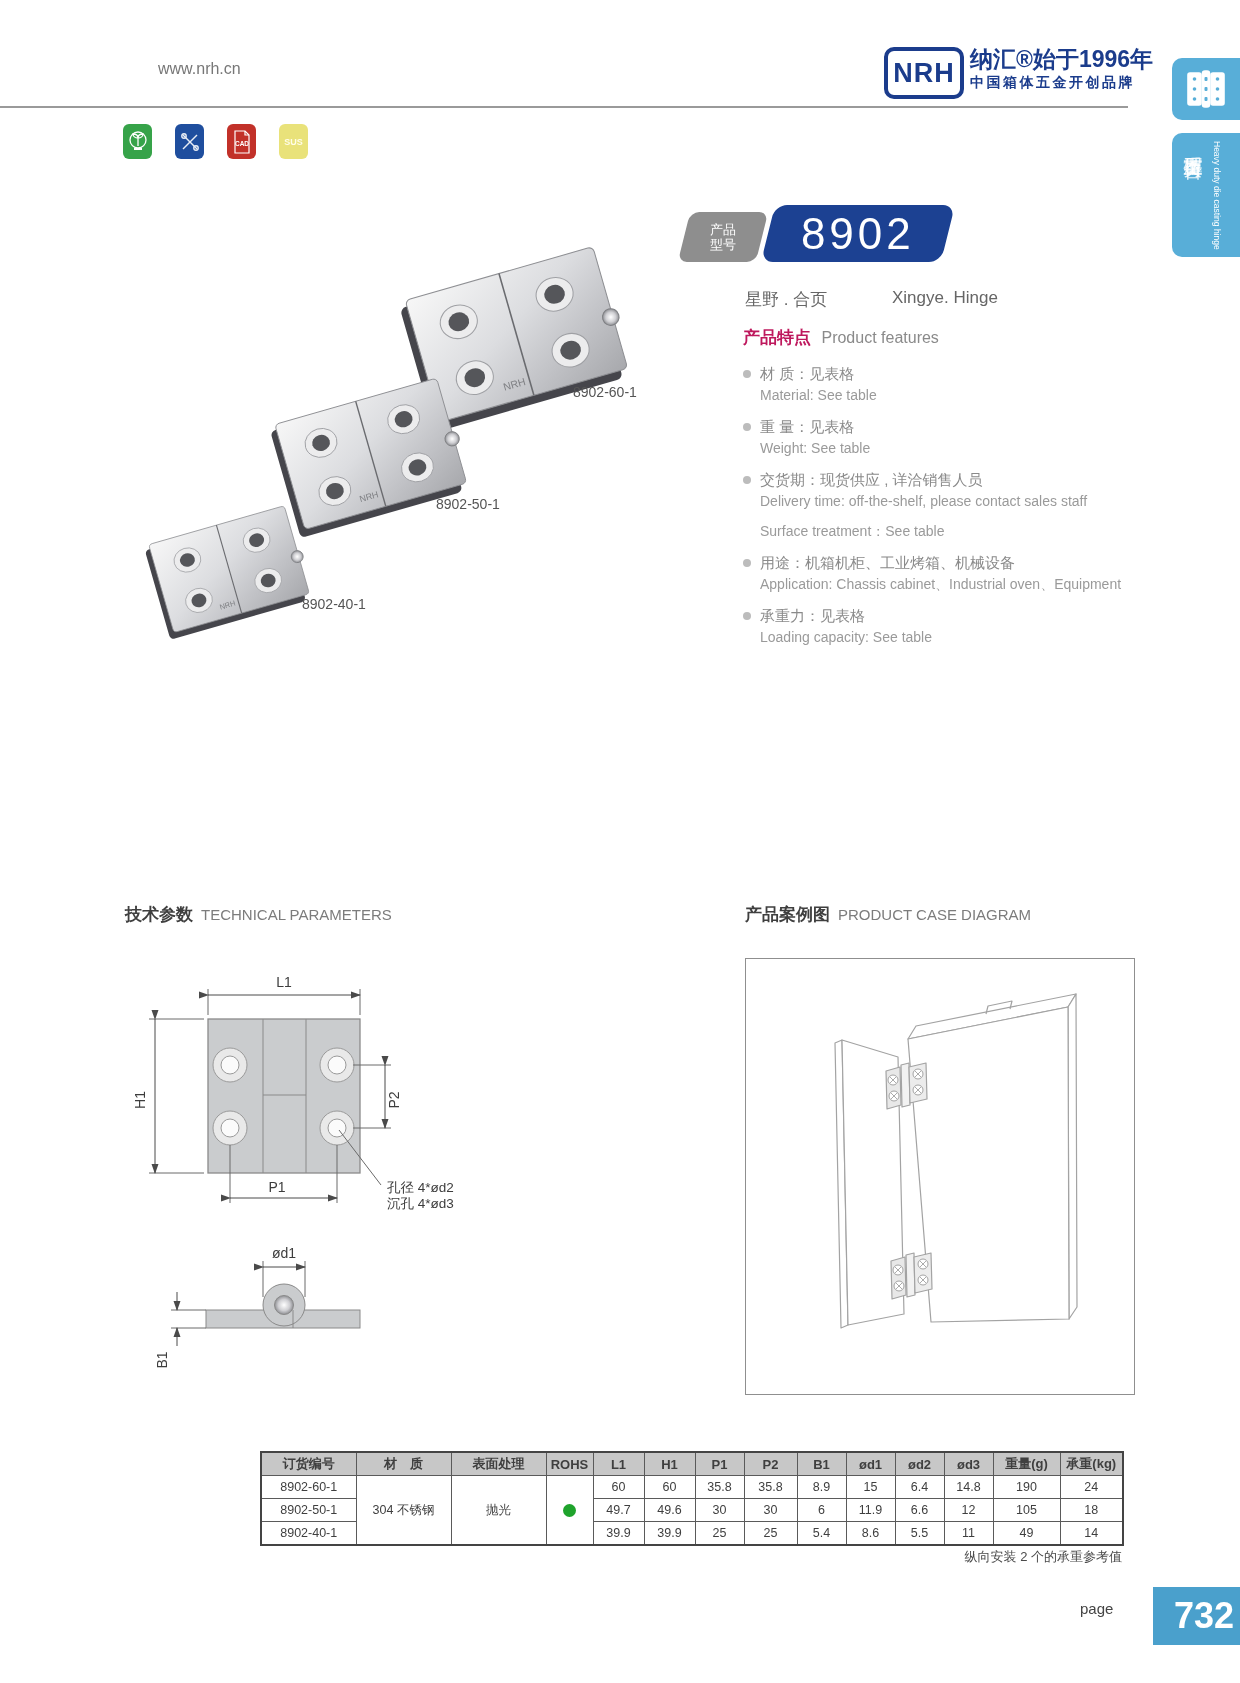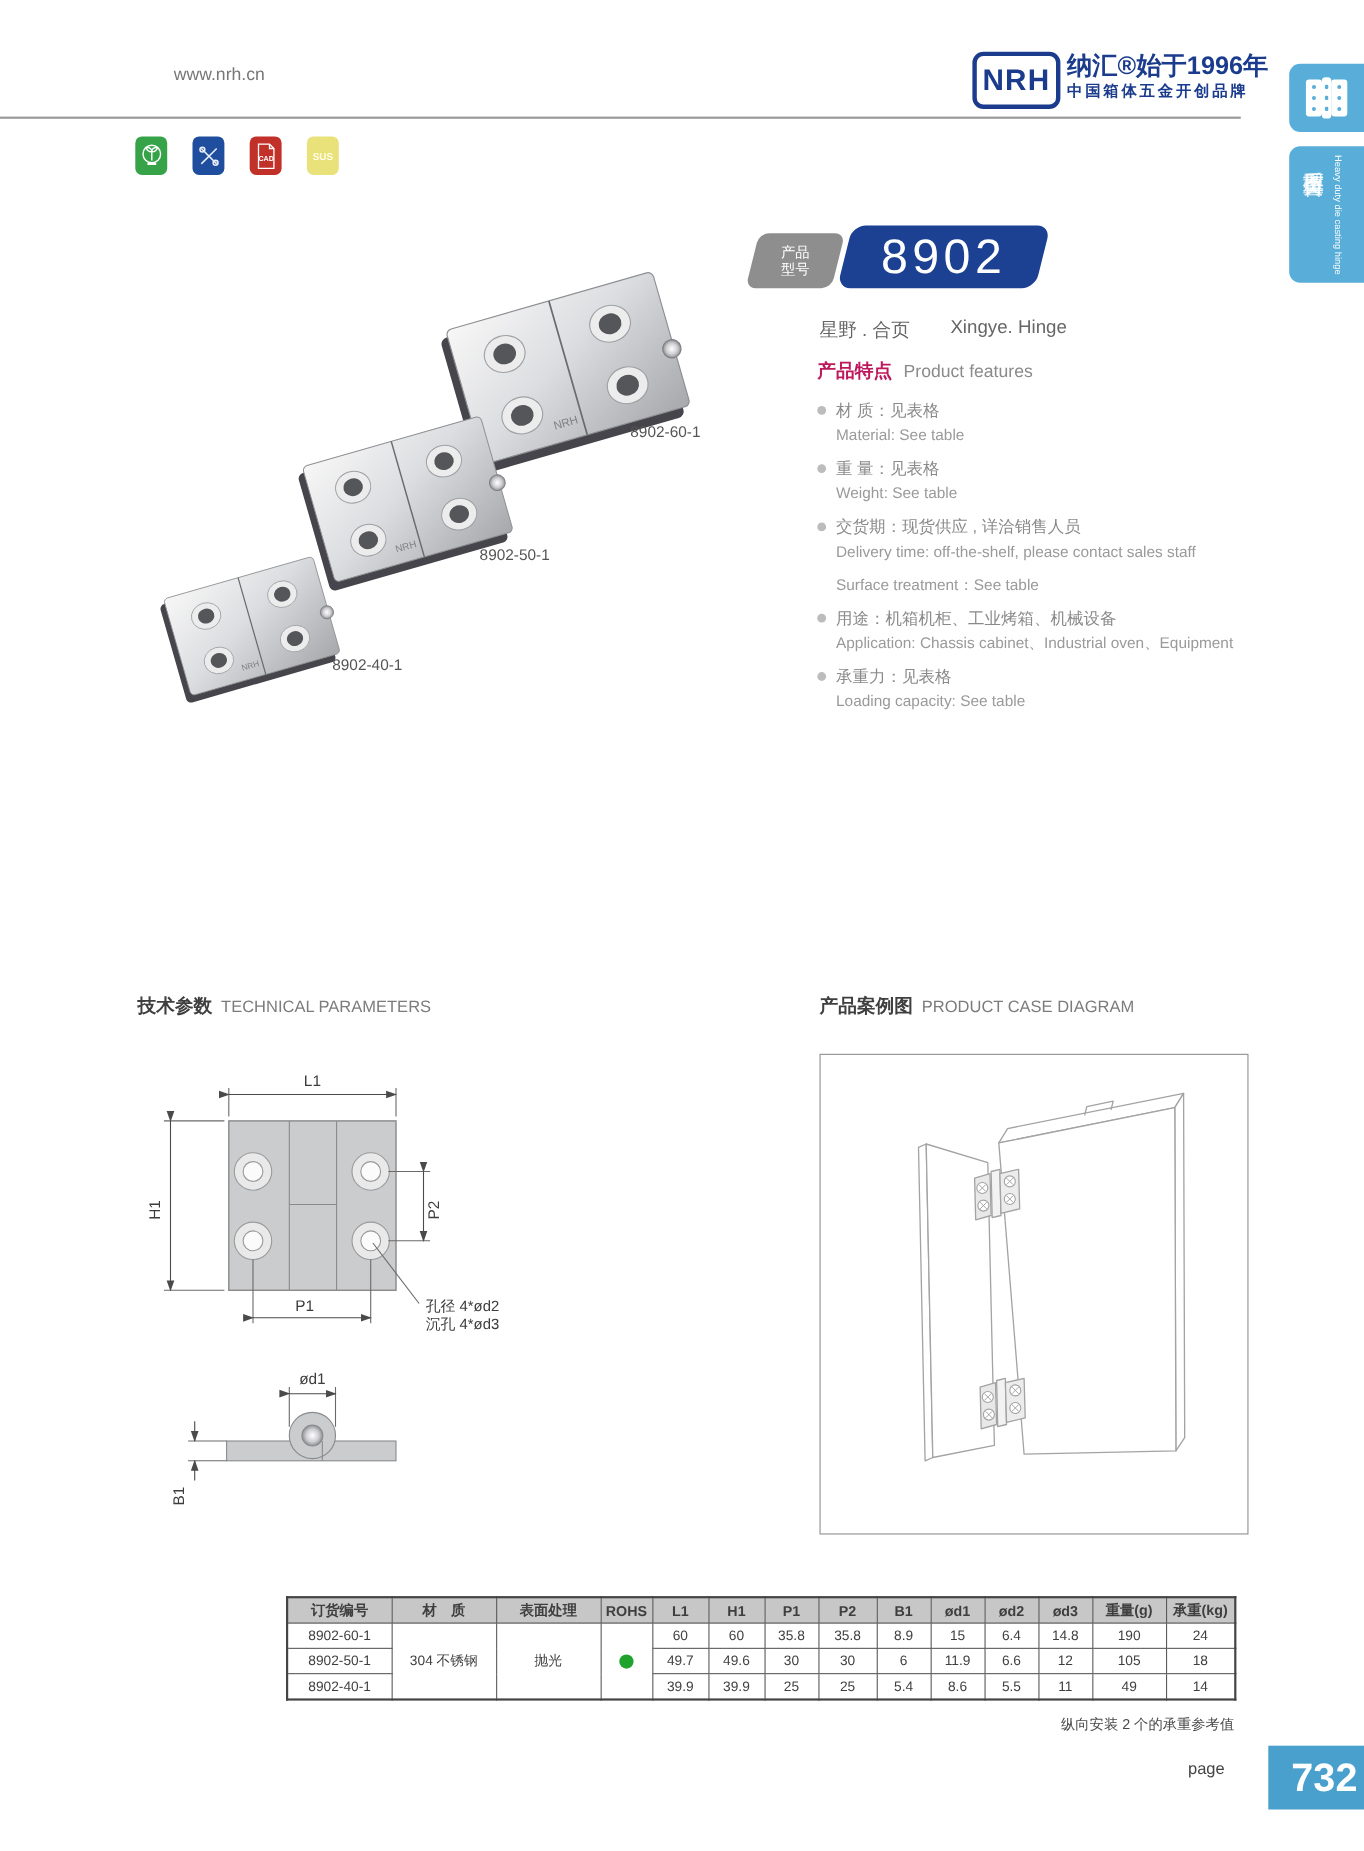--- a/index.html
+++ b/index.html
@@ -34,21 +34,21 @@
   .side-tab .en{position:absolute;left:40px;top:8px;writing-mode:vertical-rl;font-size:8.5px;color:#fff;height:110px;}
 
   
   .model-badge{left:684px;top:212px;width:78px;height:50px;background:#8e8e8e;border-radius:9px;
                transform:skewX(-14deg);display:flex;align-items:center;justify-content:center;}
   .model-badge .t{transform:skewX(14deg);color:#fff;font-size:13px;line-height:15px;text-align:center;}
   .model-box{left:768px;top:205px;width:180px;height:57px;background:#1c4192;border-radius:12px;
              transform:skewX(-14deg);display:flex;align-items:center;justify-content:center;}
   .model-box .t{transform:skewX(14deg);color:#fff;font-size:44px;letter-spacing:4px;}
   .prod-cn{left:745px;top:288px;font-size:17px;color:#666;}
-  .prod-en{left:864px;top:288px;font-size:17px;color:#666;}
+  .prod-en{left:892px;top:288px;font-size:17px;color:#666;}
 
   
   .features{left:743px;top:326px;width:400px;}
   .feat-title .cn{font-size:17px;font-weight:bold;color:#be185d;}
   .feat-title .en{font-size:16px;color:#8a8a8a;margin-left:6px;}
   .feat-list{margin-top:13px;}
   .feat-item{margin-bottom:9px;}
   .feat-cn{font-size:15px;color:#8a8a8a;line-height:23px;}
   .dot{display:inline-block;width:8px;height:8px;border-radius:50%;background:#bcbcbc;margin-right:9px;vertical-align:1px;}
   .feat-en{font-size:14px;color:#9a9a9a;line-height:21px;padding-left:17px;}
@@ -64,21 +64,21 @@
   
   .case-box{left:745px;top:958px;width:390px;height:437px;border:1px solid #8f8f8f;box-sizing:border-box;}
 
   
   .spec-table{left:260px;top:1451px;width:862px;border-collapse:collapse;table-layout:fixed;
               font-size:12.5px;color:#3f3f3f;}
   .spec-table th,.spec-table td{border:1px solid #5a5a5a;text-align:center;height:22px;padding:0;}
   .spec-table th{background:#c7c7c7;font-weight:bold;font-size:13px;}
   .spec-table{border:2px solid #444;}
   .rohs-dot{display:inline-block;width:13px;height:13px;border-radius:50%;background:#1fa32c;vertical-align:middle;}
-  .footnote{left:740px;top:1548px;width:382px;text-align:right;font-size:13px;color:#4a4a4a;margin-top:11px;}
+  .footnote{left:740px;top:1548px;width:382px;text-align:right;font-size:13px;color:#4a4a4a;}
 
   
   .page-label{left:1080px;top:1600px;font-size:15px;color:#444;}
   .page-box{left:1153px;top:1587px;width:102px;height:58px;background:#4aa0cc;color:#fff;
             font-size:36px;font-weight:bold;text-align:center;line-height:58px;}
 
   text{font-family:"Liberation Sans",sans-serif;}
 </style>
 </head>
 <body>

